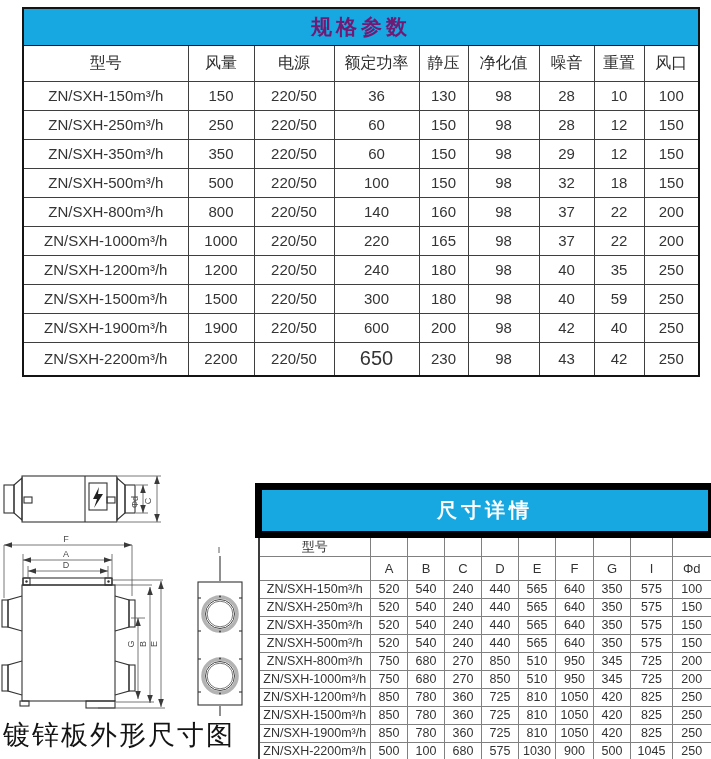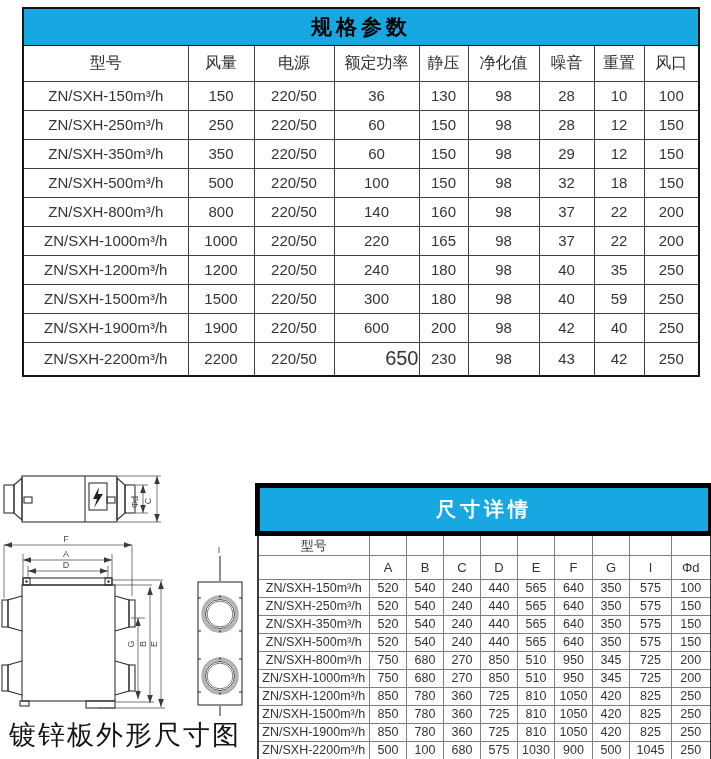--- a/index.html
+++ b/index.html
@@ -10,47 +10,47 @@
     font-family: "Liberation Sans", "DejaVu Sans", sans-serif;
     color: #333;
     overflow: hidden;
   }
   table { border-collapse: collapse; table-layout: fixed; position: absolute; background: #fff; }
   td, th { text-align: center; vertical-align: middle; line-height: 1.05; overflow: hidden; white-space: nowrap; }
 
   
   .spec { left: 22px; top: 7px; width: 676px; border: 2px solid #141414; }
   .spec .title-cell {
-    background: var(--blue, #18a8e1); color: #000000;
+    background: var(--blue, #18a8e1); color: #701a75;
     font-size: 21px; font-weight: bold; letter-spacing: 4px;
     height: 37px; border: 1px solid #141414;
   }
   .spec th { height: 36px; font-size: 16px; font-weight: 500; border: 1px solid #3f3f3f; color: #2e2e2e; }
   .spec .units td { height: 32px; font-size: 16px; }
   .spec td { border: 1px solid #3f3f3f; font-size: 15px; height: 29px; color: #343434; }
   .spec tbody tr:last-child td { height: 34px; }
-  .spec td.big { font-size: 20px; text-align: right; }
+  .spec td.big { font-size: 20px; }
 
   
   .dim { left: 255px; top: 483px; width: 453px; border: 2px solid #3c3c3c; }
   .dim .title-cell {
     background: var(--blue, #18a8e1); color: #fff;
     font-size: 20px; font-weight: bold; letter-spacing: 4px;
-    height: 48px; border: 5px solid #000000; margin-left: 48px;
+    height: 48px; border: 7px solid #000000; margin-left: 48px;
   }
   .dim th, .dim td { border: 1px solid #808080; font-weight: 400; color: #333; }
   .dim thead tr.r1 th { height: 22px; font-size: 13px; }
   .dim thead tr.r2 th { height: 24px; font-size: 13px; }
   .dim td { height: 18px; font-size: 12.5px; }
 
   
   .drawing { position: absolute; left: 0; top: 468px; width: 252px; height: 252px; }
   .dlabel { font-size: 9px; fill: #4a4a4a; font-family: "Liberation Sans", sans-serif; }
   .caption {
-    position: absolute; left: 9px; top: 717px;
+    position: absolute; left: 3px; top: 717px;
     font-size: 27px; letter-spacing: 2px; color: #141414; font-weight: 500;
   }
 </style>
 </head>
 <body>
 
 <table class="spec">
   <colgroup>
     <col style="width:165px">
       <col style="width:66px">

